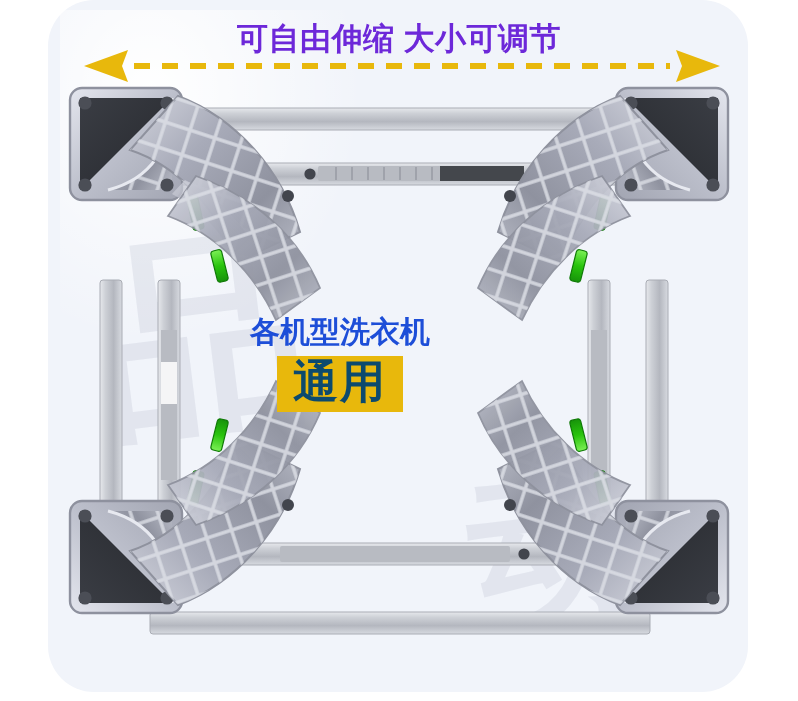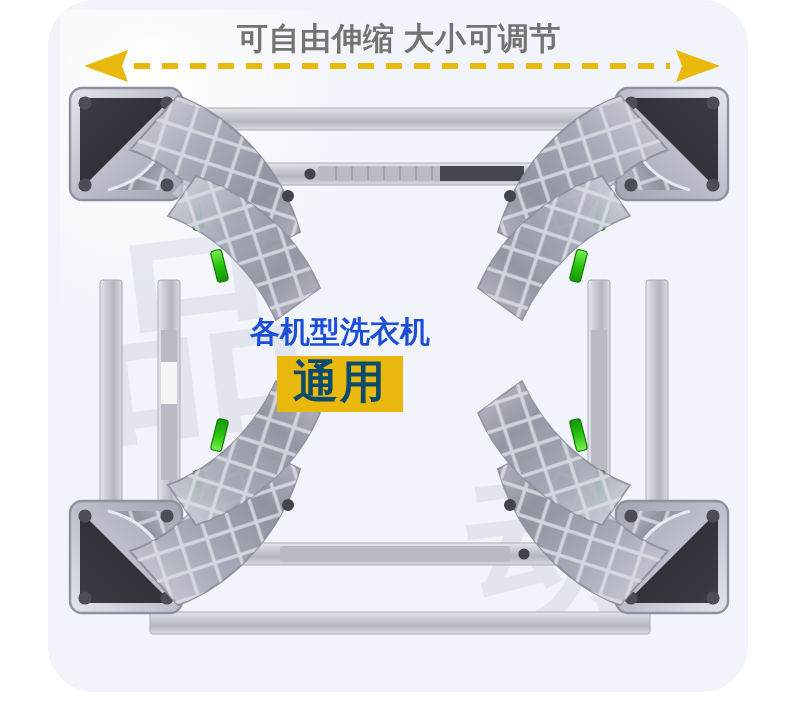--- a/index.html
+++ b/index.html
@@ -15,21 +15,21 @@
          pointer-events:none;}
 
   
   .wm{position:absolute;color:rgba(150,158,178,.16);font-weight:700;
       letter-spacing:.04em;pointer-events:none;user-select:none;}
   .wm1{left:96px;top:196px;font-size:210px;transform:rotate(-7deg);}
   .wm2{left:470px;top:430px;font-size:168px;transform:rotate(-7deg);}
 
   
   .headline{position:absolute;left:0;top:18px;width:798px;text-align:center;
-      font-size:31px;font-weight:700;color:#737373;letter-spacing:.5px;
+      font-size:31px;font-weight:700;color:#6d28d9;letter-spacing:.5px;
       white-space:nowrap;}
 
   
   .arrowband{position:absolute;left:82px;top:48px;width:640px;height:36px;}
   .arrow-svg{display:block;width:640px;height:36px;}
 
   
   .caption{position:absolute;left:0;top:312px;width:680px;text-align:center;
       font-size:30px;font-weight:700;color:#1d4ed8;white-space:nowrap;}
   .hl-wrap{position:absolute;left:0;top:356px;width:680px;text-align:center;}

